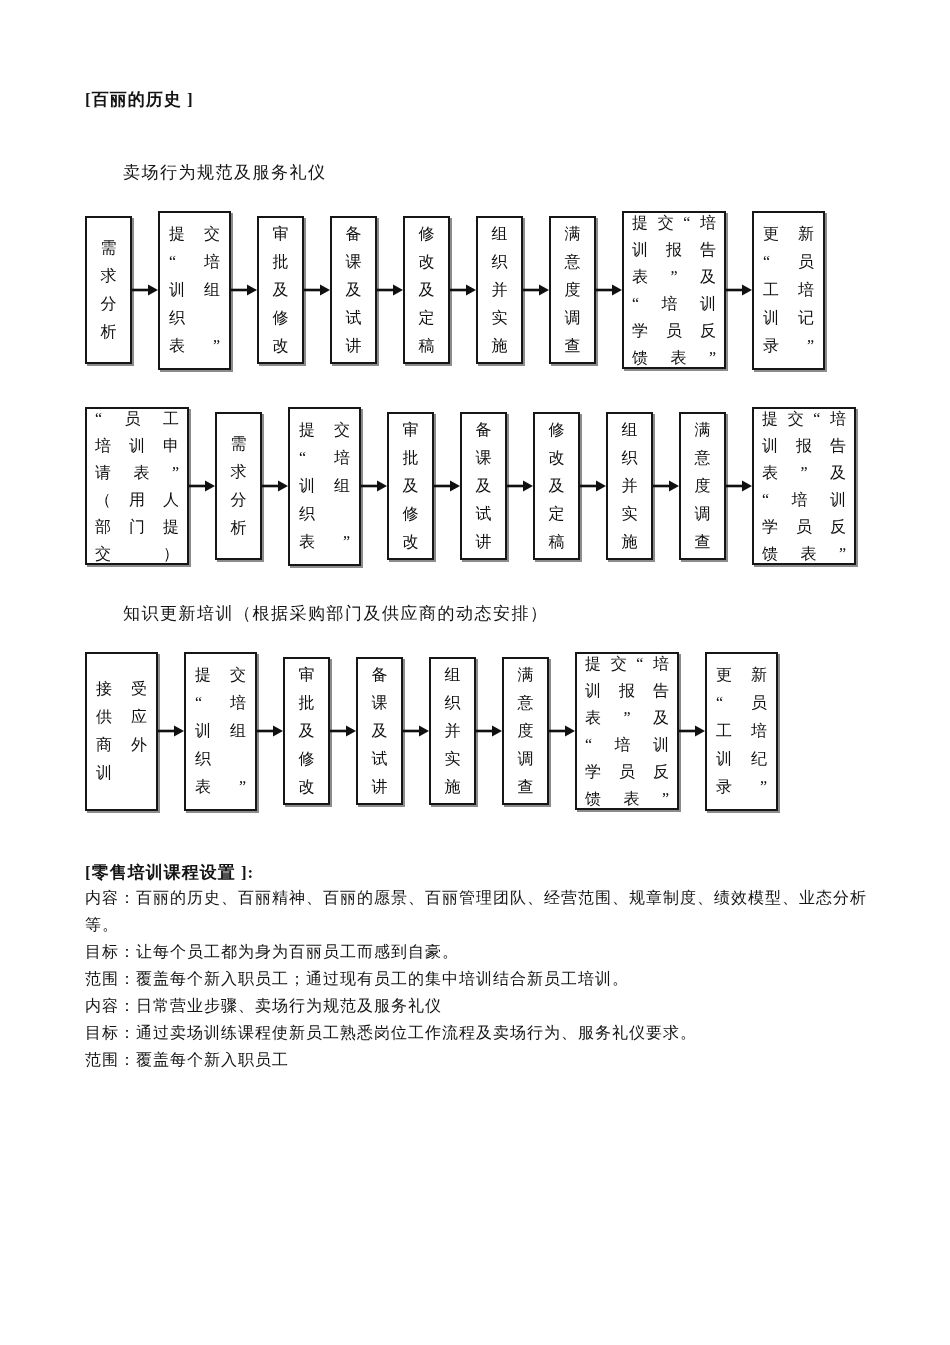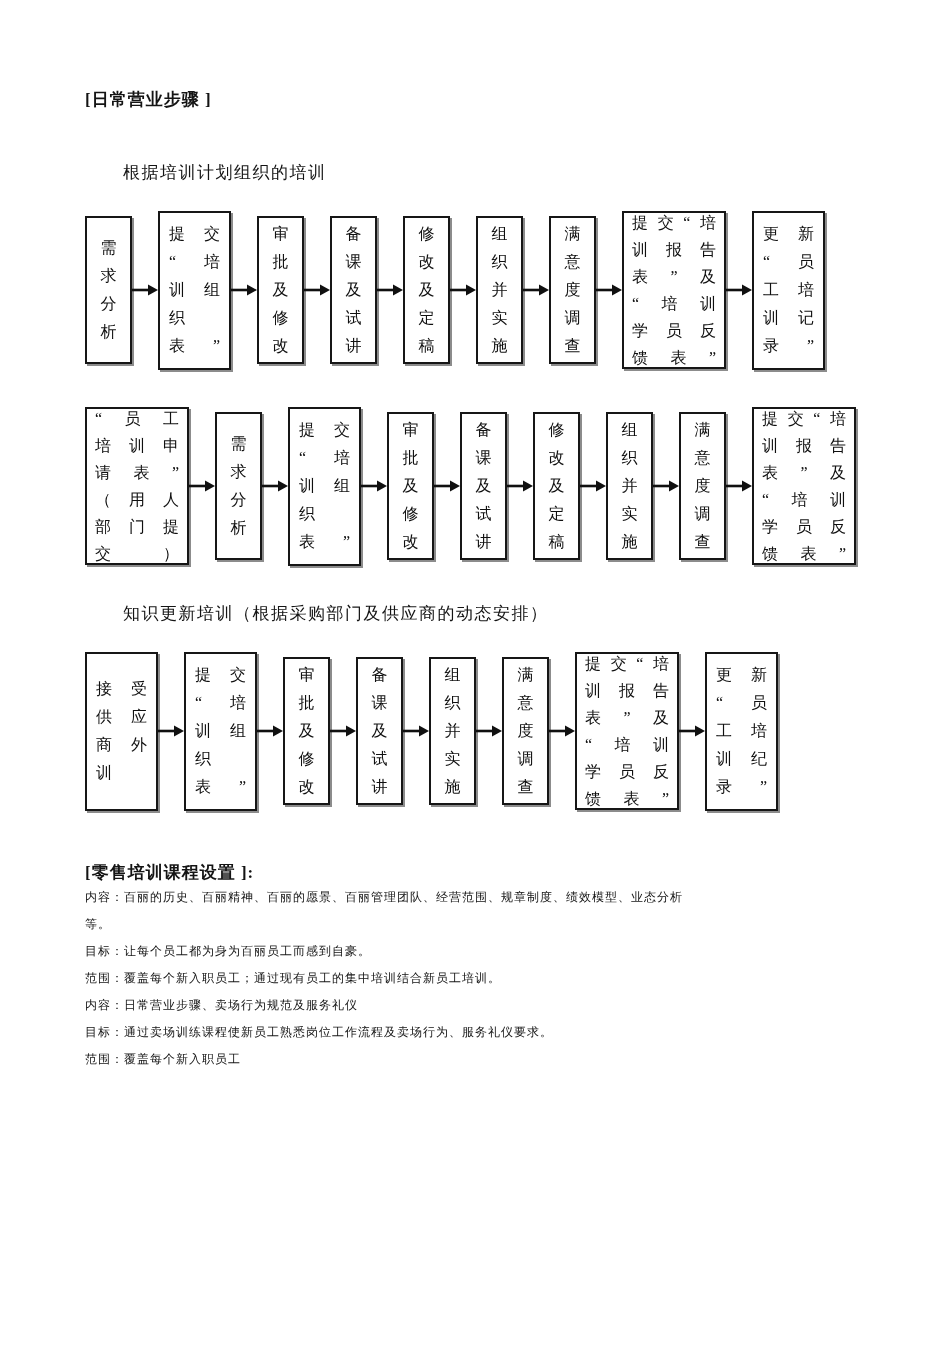--- a/index.html
+++ b/index.html
@@ -70,35 +70,35 @@
   }
 
   .course-title {
     margin: 26px 0 0 85px;
     font-size: 16px;
     letter-spacing: 1px;
     line-height: 27px;
   }
   .course-lines { margin: 0 60px 0 85px; max-width: 805px; }
   .course-line {
-    font-size: 12px;
+    font-size: 16px;
     letter-spacing: 1px;
     line-height: 27px;
   }
   #course-sec-0 .course-title { margin-top: 24px; }
 </style>
 </head>
 <body>
 
 <main class="page">
 
-  <h1 class="doc-heading">[日常营业步骤 ]</h1>
+  <h1 class="doc-heading">[百丽的历史 ]</h1>
 
   <section>
-    <h2 class="fc-title" id="fc-title-0">根据培训计划组织的培训</h2>
+    <h2 class="fc-title" id="fc-title-0">卖场行为规范及服务礼仪</h2>
     <div class="fc-row">
         <div class="fbox bx-n">
           <div class="fbox-text">需<br>求<br>分<br>析</div>
         </div>
         <span class="farrow">
           <svg width="26" height="14" viewBox="0 0 26 14">
             <line x1="0" y1="7" x2="17" y2="7" stroke="#101010" stroke-width="2.6"></line>
             <polygon points="16,1.5 26,7 16,12.5" fill="#101010"></polygon>
           </svg>
         </span>

